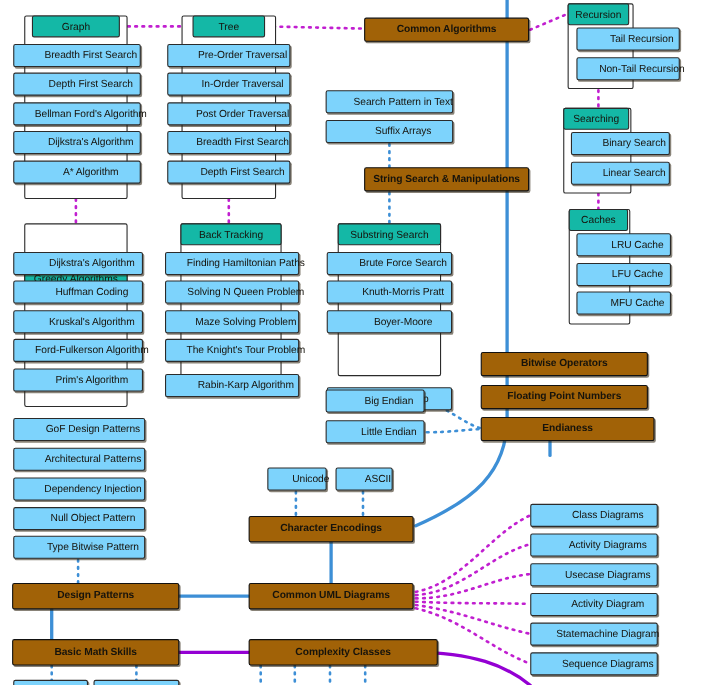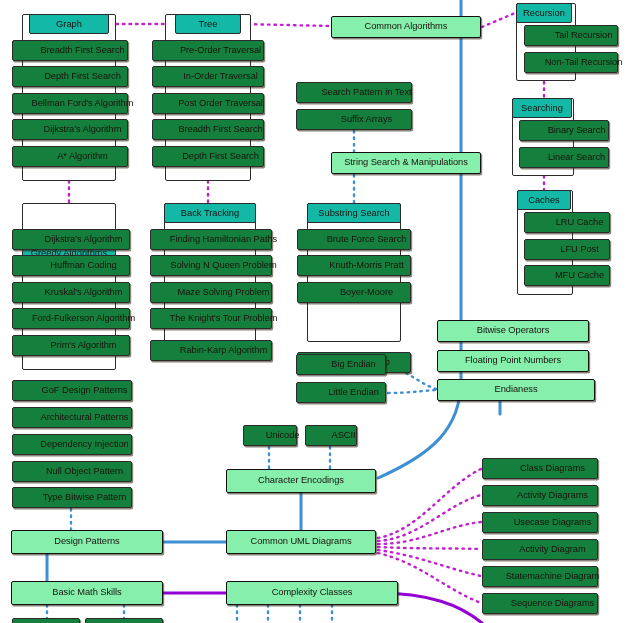--- a/index.html
+++ b/index.html
@@ -25,22 +25,22 @@
     text-align:center;
     color:#16130c;
     font-size:9.3px;
     line-height:1.05;
     letter-spacing:-0.05px;
     z-index:3;
     box-shadow:1.2px 1.4px 0 rgba(40,30,10,.55);
     padding:0 3px;
     white-space:nowrap;
   }
-  .node.tan{background:#15803d;padding-left:28px;}
-  .node.yellow{background:#86efac;border-width:1.8px;border-color:#111;font-weight:400;}
+  .node.tan{background:#7dd3fc;padding-left:28px;}
+  .node.yellow{background:#a16207;border-width:1.8px;border-color:#111;font-weight:700;}
 
   .group{
     position:absolute;
     box-sizing:border-box;
     background:#ffffff;
     border:1.4px solid #2b2b2b;
     border-radius:2px;
     z-index:2;
   }
   .group-title{
@@ -156,21 +156,21 @@
       <div class="node tan" style="left: 150px; top: 308px; width: 122px; height: 21px;">The Knight's Tour Problem</div>
       <div class="node tan" style="left: 297px; top: 229px; width: 114px; height: 21px;">Brute Force Search</div>
       <div class="node tan" style="left: 297px; top: 255px; width: 114px; height: 21px;">Knuth-Morris Pratt</div>
       <div class="node tan" style="left: 297px; top: 282px; width: 114px; height: 21px;">Boyer-Moore</div>
       <div class="node tan" style="left: 297px; top: 308px; width: 114px; height: 21px; margin-top: 44px;">Rabin-Karp</div>
       <div class="node tan" style="left: 524px; top: 25px; width: 94px; height: 21px;">Tail Recursion</div>
       <div class="node tan" style="left: 524px; top: 52px; width: 94px; height: 21px;">Non-Tail Recursion</div>
       <div class="node tan" style="left: 519px; top: 120px; width: 90px; height: 21px;">Binary Search</div>
       <div class="node tan" style="left: 519px; top: 147px; width: 90px; height: 21px;">Linear Search</div>
       <div class="node tan" style="left: 524px; top: 212px; width: 86px; height: 21px;">LRU Cache</div>
-      <div class="node tan" style="left: 524px; top: 239px; width: 86px; height: 21px;">LFU Post</div>
+      <div class="node tan" style="left: 524px; top: 239px; width: 86px; height: 21px;">LFU Cache</div>
       <div class="node tan" style="left: 524px; top: 265px; width: 86px; height: 21px;">MFU Cache</div>
       <div class="node yellow" style="left: 331px; top: 16px; width: 150px; height: 22px;">Common Algorithms</div>
       <div class="node tan" style="left: 296px; top: 82px; width: 116px; height: 21px;">Search Pattern in Text</div>
       <div class="node tan" style="left: 296px; top: 109px; width: 116px; height: 21px;">Suffix Arrays</div>
       <div class="node yellow" style="left: 331px; top: 152px; width: 150px; height: 22px;">String Search &amp; Manipulations</div>
       <div class="node yellow" style="left: 437px; top: 320px; width: 152px; height: 22px;">Bitwise Operators</div>
       <div class="node yellow" style="left: 437px; top: 350px; width: 152px; height: 22px;">Floating Point Numbers</div>
       <div class="node yellow" style="left: 437px; top: 379px; width: 158px; height: 22px;">Endianess</div>
       <div class="node tan" style="left: 296px; top: 354px; width: 90px; height: 21px;">Big Endian</div>
       <div class="node tan" style="left: 296px; top: 382px; width: 90px; height: 21px;">Little Endian</div>

